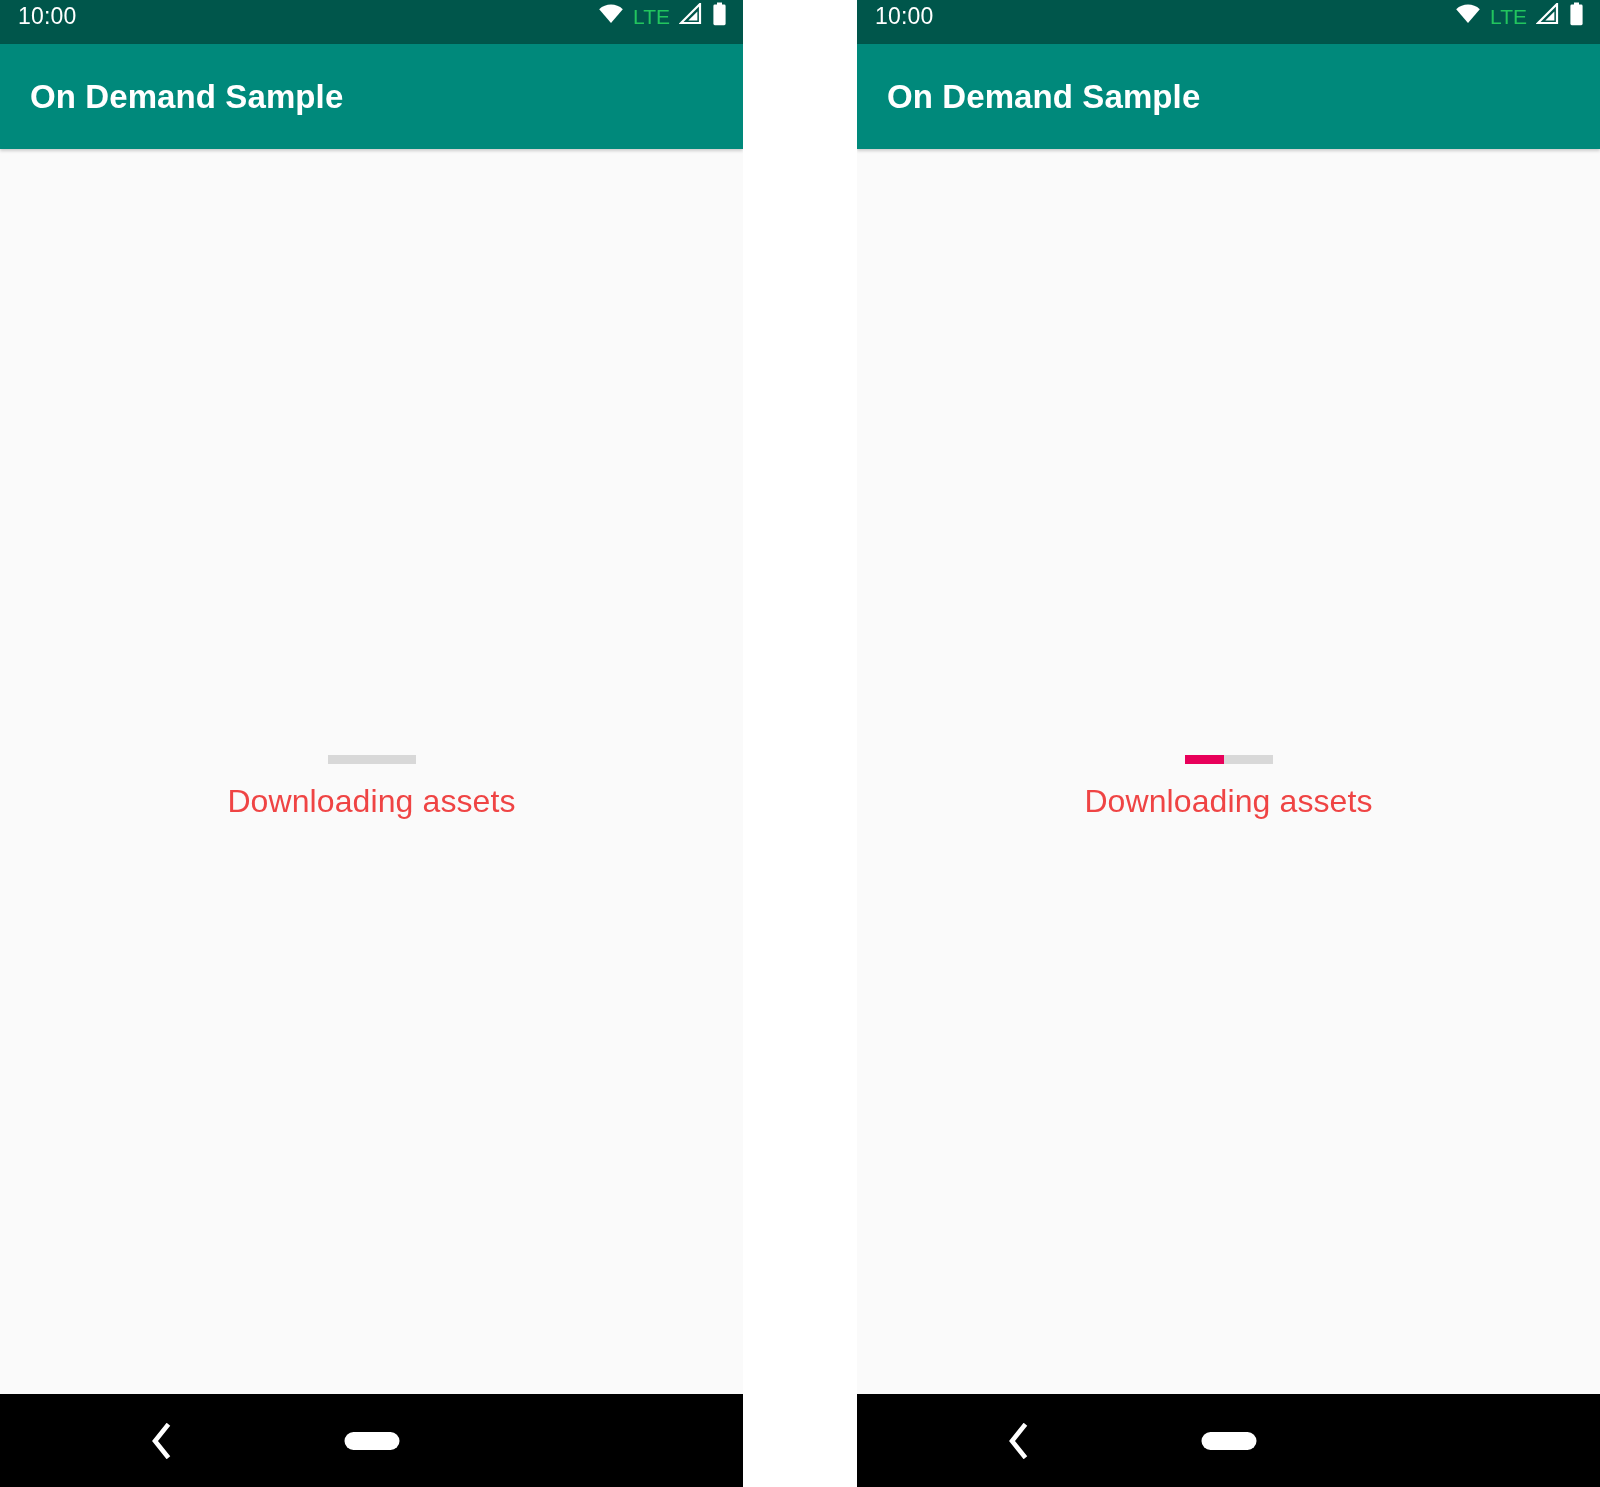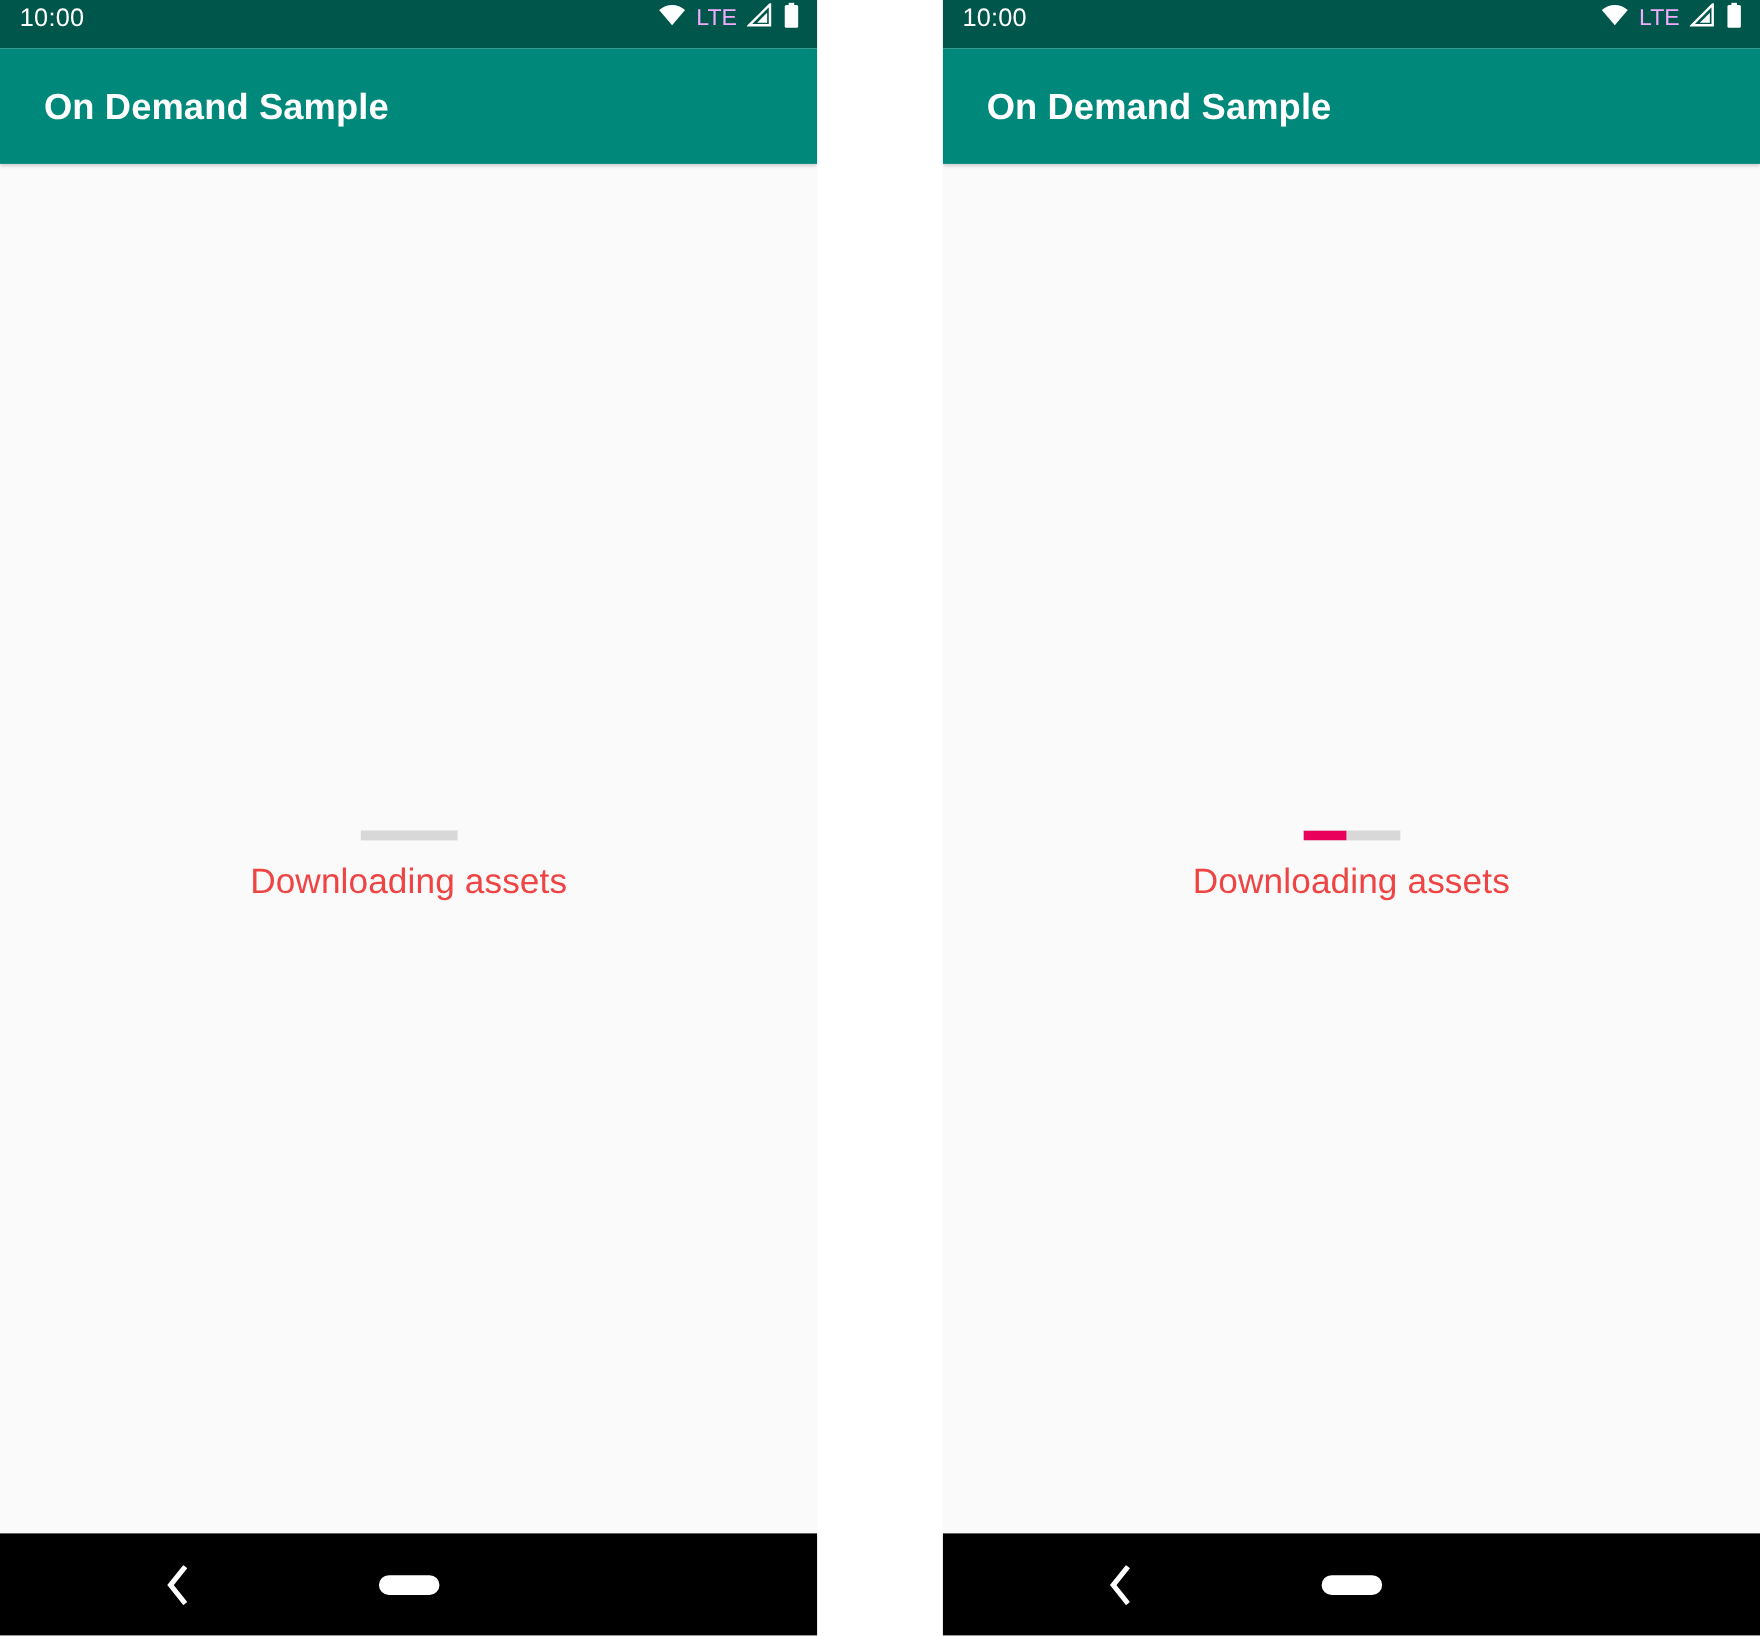--- a/index.html
+++ b/index.html
@@ -45,37 +45,37 @@
     letter-spacing: 0.2px;
     line-height: 1;
   }
   .status-icons {
     display: flex;
     align-items: center;
     gap: 9px;
   }
   .icon-wifi { display: block; }
   .icon-lte {
-    color: #f0abfc;
+    color: #22c55e;
     font-size: 21px;
     font-weight: 400;
     letter-spacing: 0px;
     line-height: 1;
   }
   .icon-signal { display: block; }
   .icon-battery { display: block; }
 
   
   .app-bar {
     position: relative;
     height: 105px;
     background: #00897b;
     display: flex;
     align-items: center;
-    padding-left: 40px;
+    padding-left: 30px;
     box-shadow: 0 2px 3px rgba(0,0,0,0.18);
     z-index: 5;
   }
   .app-bar-title {
     color: #ffffff;
     font-size: 33px;
     font-weight: bold;
     letter-spacing: 0.1px;
     line-height: 1;
   }

